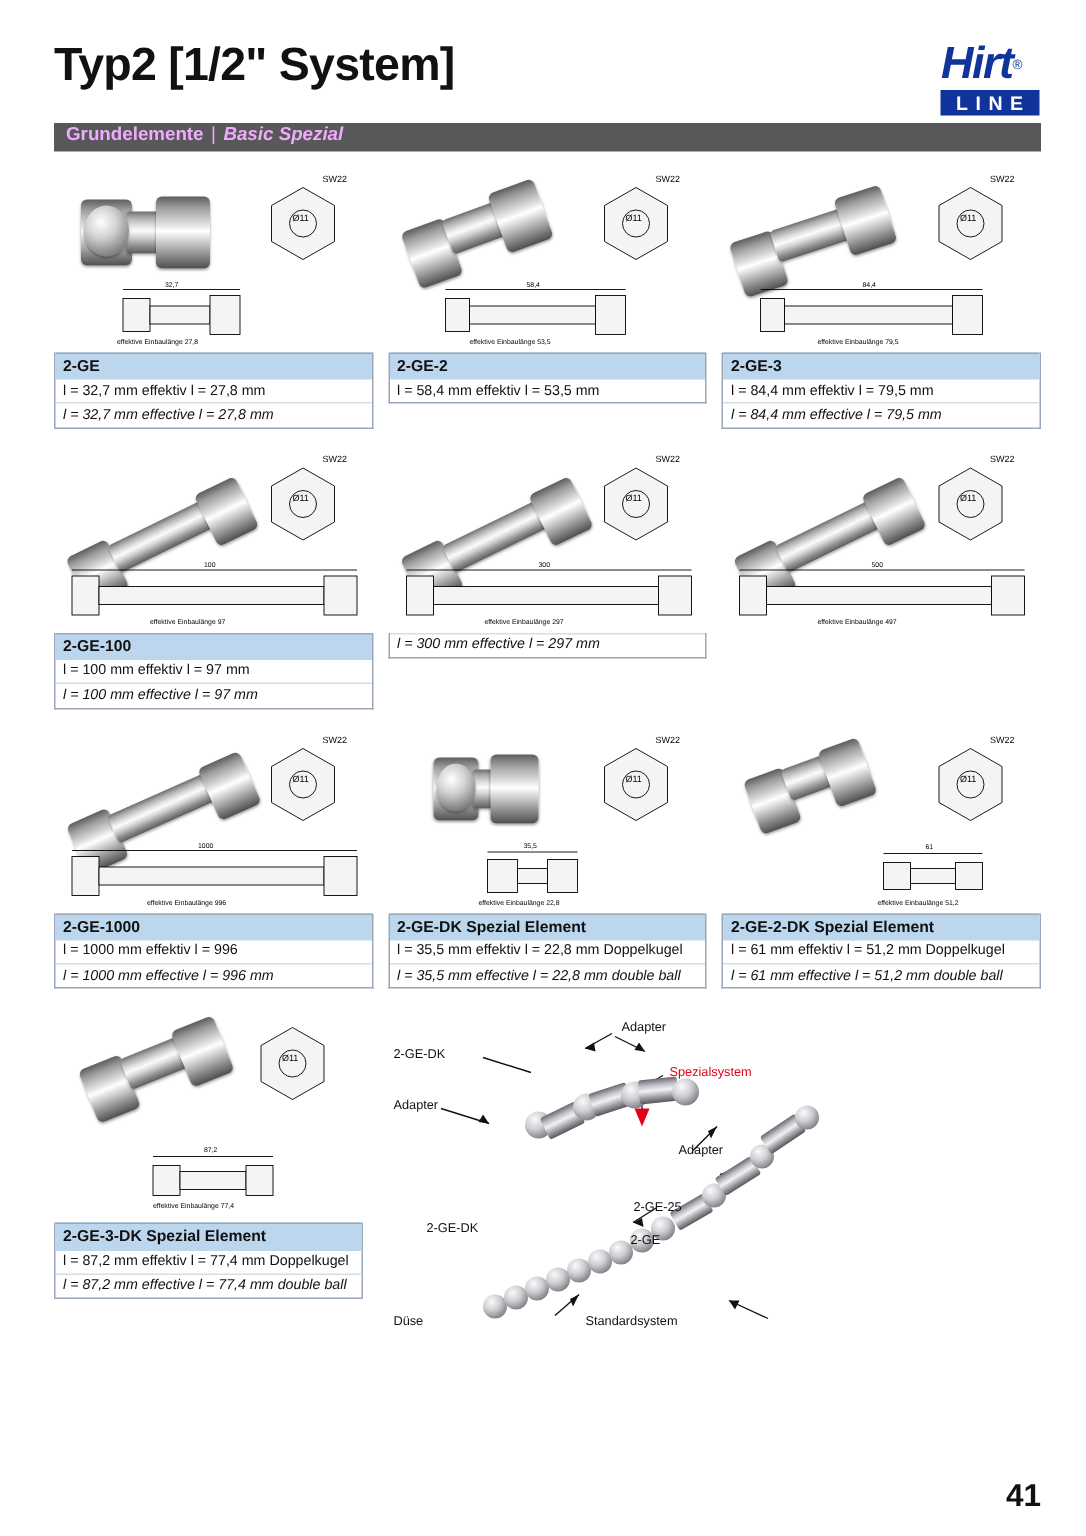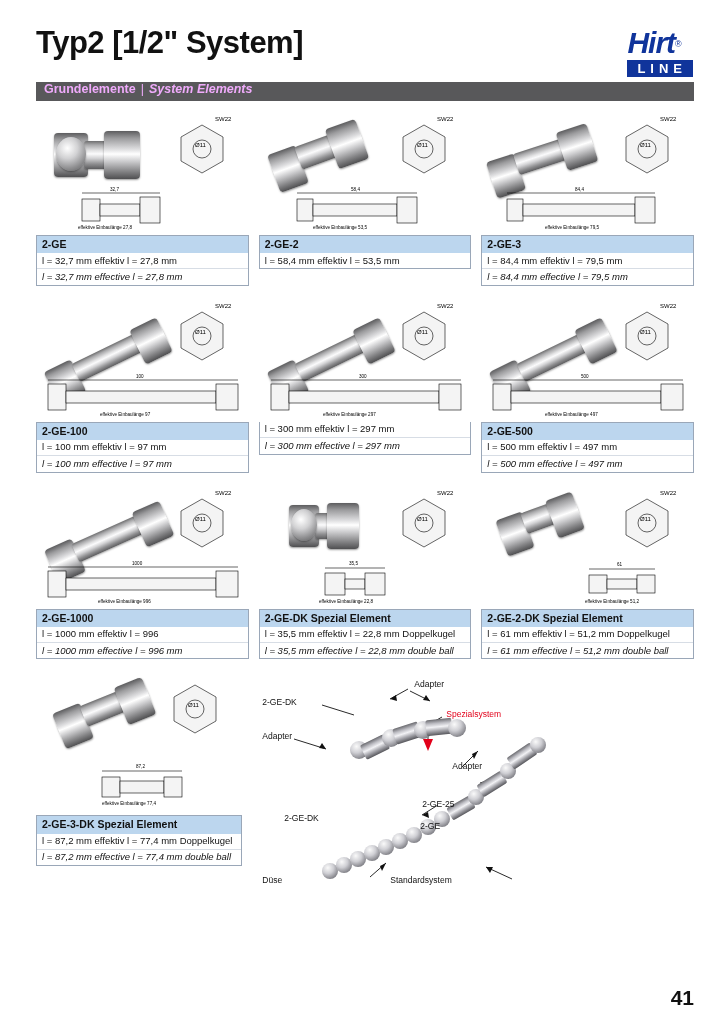--- a/index.html
+++ b/index.html
@@ -208,21 +208,21 @@
     <div class="title">Typ2 [1/2" System]</div>
     <div class="logo">
       <span class="hirt">Hirt</span><span class="reg">®</span>
       <span class="line">LINE</span>
     </div>
   </div>
 
   <div class="section-bar">
     <span>Grundelemente</span>
     <span class="sep">|</span>
-    <span class="ital">System Elements</span>
+    <span class="ital">Basic Spezial</span>
   </div>
 
   <div class="grid">
 
     <div class="row">
 
       <div class="cell">
         <div class="art">
           <div class="photo" style="left:18px;top:18px;">
             <div class="nutend" style="left:0px;top:8px;width:34px;height:44px;"></div>
@@ -357,21 +357,20 @@
           <svg class="dimview" viewBox="0 0 200 48">
             <rect class="drawfill" x="4" y="12" width="18" height="26"></rect>
             <rect class="drawfill" x="22" y="19" width="150" height="12"></rect>
             <rect class="drawfill" x="172" y="12" width="22" height="26"></rect>
             <line class="drawline" x1="4" y1="8" x2="194" y2="8"></line>
             <text class="dimtext sm" x="92" y="6">300</text>
             <text class="dimtext sm" x="56" y="44">effektive Einbaulänge 297</text>
           </svg>
         </div>
         <div class="caption">
-          <div class="cap-line">l = 300 mm effektiv l = 297 mm</div>
           <div class="cap-line it">l = 300 mm effective l = 297 mm</div>
         </div>
       </div>
 
       <div class="cell">
         <div class="art">
           <div class="photo" style="left:14px;top:34px;">
             <div class="nutend" style="left:0px;top:36px;width:30px;height:36px;transform:rotate(-26deg);"></div>
             <div class="tube" style="left:22px;top:18px;width:78px;height:20px;transform:rotate(-26deg);"></div>
             <div class="nutend" style="left:86px;top:-6px;width:30px;height:38px;transform:rotate(-26deg);"></div>
@@ -383,25 +382,20 @@
             <text class="dimtext" x="36" y="36">Ø11</text>
           </svg>
           <svg class="dimview" viewBox="0 0 200 48">
             <rect class="drawfill" x="4" y="12" width="18" height="26"></rect>
             <rect class="drawfill" x="22" y="19" width="150" height="12"></rect>
             <rect class="drawfill" x="172" y="12" width="22" height="26"></rect>
             <line class="drawline" x1="4" y1="8" x2="194" y2="8"></line>
             <text class="dimtext sm" x="92" y="6">500</text>
             <text class="dimtext sm" x="56" y="44">effektive Einbaulänge 497</text>
           </svg>
-        </div>
-        <div class="caption">
-          <div class="cap-title">2-GE-500</div>
-          <div class="cap-line">l = 500 mm effektiv l = 497 mm</div>
-          <div class="cap-line it">l = 500 mm effective l = 497 mm</div>
         </div>
       </div>
     </div>
 
     <div class="row">
 
       <div class="cell">
         <div class="art">
           <div class="photo" style="left:14px;top:28px;">
             <div class="nutend" style="left:0px;top:34px;width:30px;height:36px;transform:rotate(-24deg);"></div>

